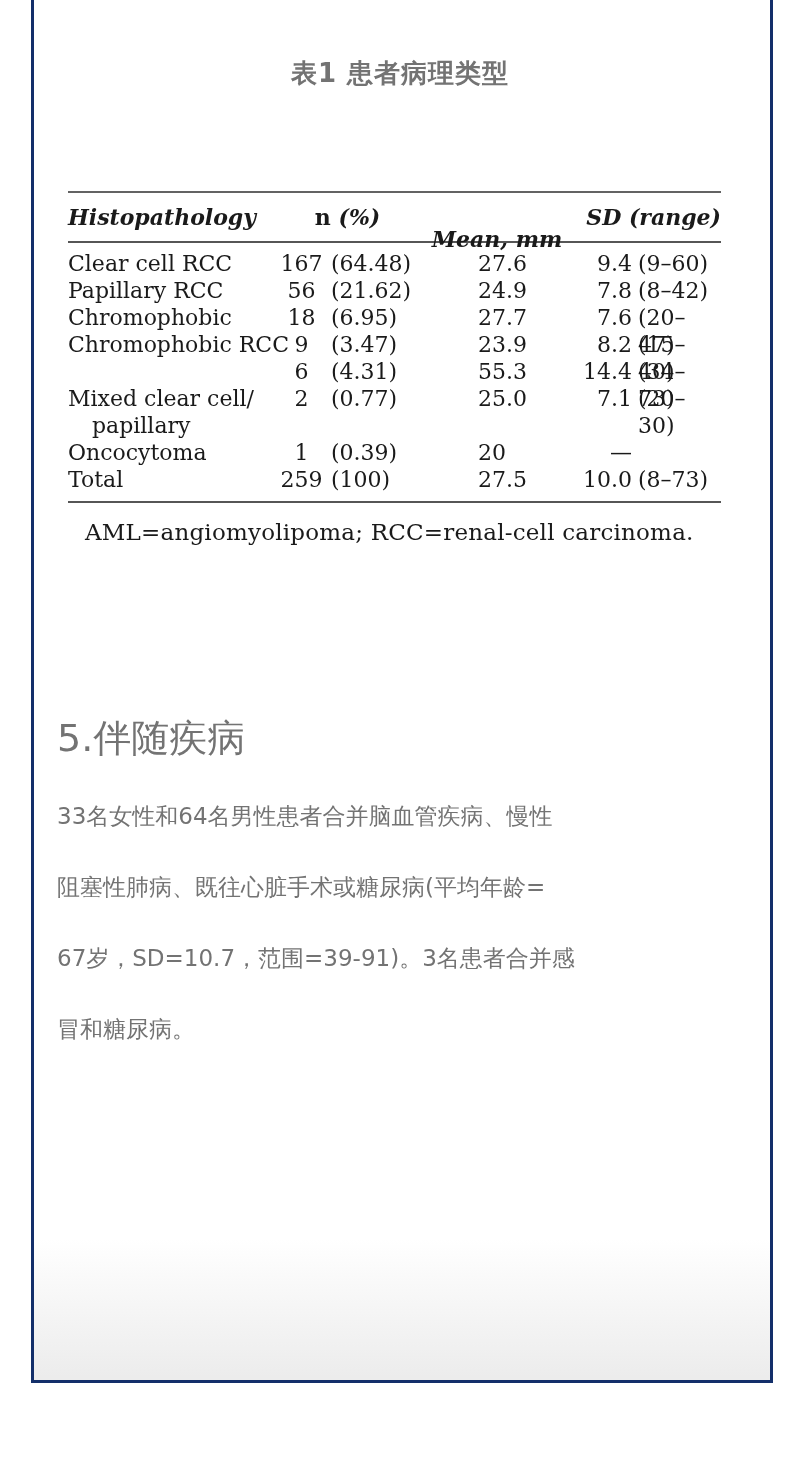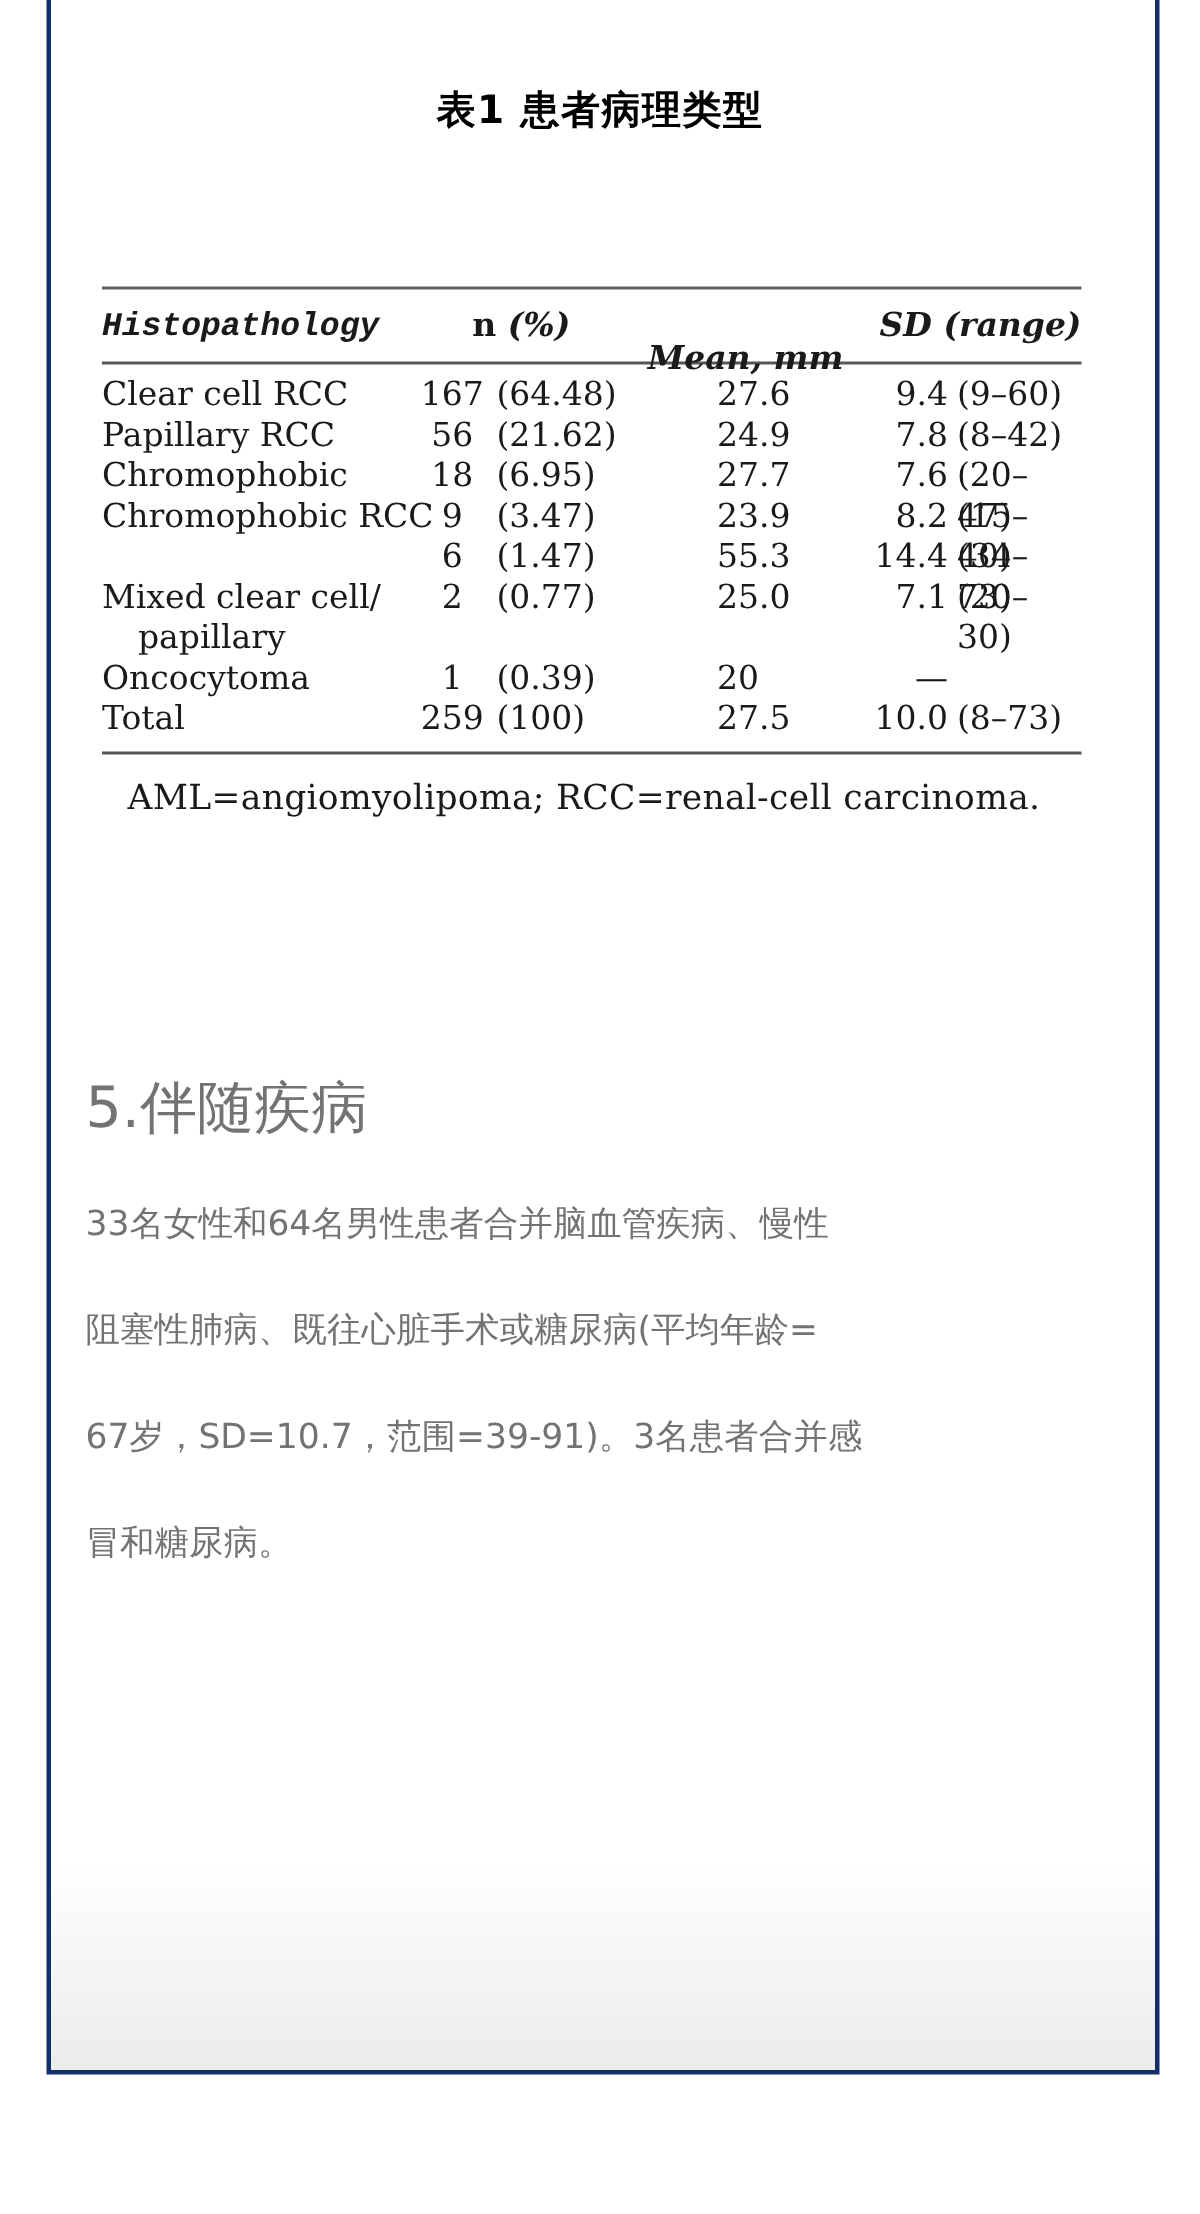--- a/index.html
+++ b/index.html
@@ -22,42 +22,42 @@
 
   .content { position: absolute; left: 0; top: 0; width: 800px; height: 1476px; }
 
   
   .table-title {
     position: absolute;
     top: 56px; left: 0;
     width: 750px; padding-left: 50px;
     text-align: center;
     font-size: 26px; font-weight: 700;
-    color: #000000;
+    color: #737373;
     letter-spacing: 1px;
   }
 
   
   .ptable {
     position: absolute;
     left: 68px; top: 191px;
     width: 653px;
     font-family: "DejaVu Serif", "Liberation Serif", serif;
     color: #1a1a1a;
     font-size: 22px;
     border-top: 2px solid #636363;
     border-bottom: 2px solid #565656;
   }
   .ptable-head {
     display: flex; align-items: center;
     height: 50px;
     border-bottom: 2px solid #565656;
     font-style: italic; font-weight: 700;
   }
-  .h-label { width: 210px; text-align: left; font-family: Liberation Mono, monospace; }
+  .h-label { width: 210px; text-align: left; }
   .h-n     { width: 139px; text-align: center; }
   .h-n .upright { font-style: normal; }
   .h-mean  { width: 160px; text-align: center; margin-top: 44px; }
   .h-sd    { width: 144px; text-align: right; }
 
   .ptable-body { padding: 7px 0 8px; }
   .trow { display: flex; height: 27px; line-height: 27px; }
   .c-label { width: 210px; white-space: nowrap; }
   .c-label.indent { padding-left: 24px; }
   .c-n     { width: 47px;  text-align: center; }
@@ -137,21 +137,21 @@
         <span class="c-label">Chromophobic RCC</span>
         <span class="c-n">9</span>
         <span class="c-pct">(3.47)</span>
         <span class="c-mean">23.9</span>
         <span class="c-sd">8.2</span>
         <span class="c-range">(15–40)</span>
       </div>
       <div class="trow">
         <span class="c-label"></span>
         <span class="c-n">6</span>
-        <span class="c-pct">(1.47)</span>
+        <span class="c-pct">(4.31)</span>
         <span class="c-mean">55.3</span>
         <span class="c-sd">14.4</span>
         <span class="c-range">(34–73)</span>
       </div>
       <div class="trow">
         <span class="c-label">Mixed clear cell/</span>
         <span class="c-n">2</span>
         <span class="c-pct">(0.77)</span>
         <span class="c-mean">25.0</span>
         <span class="c-sd">7.1</span>

